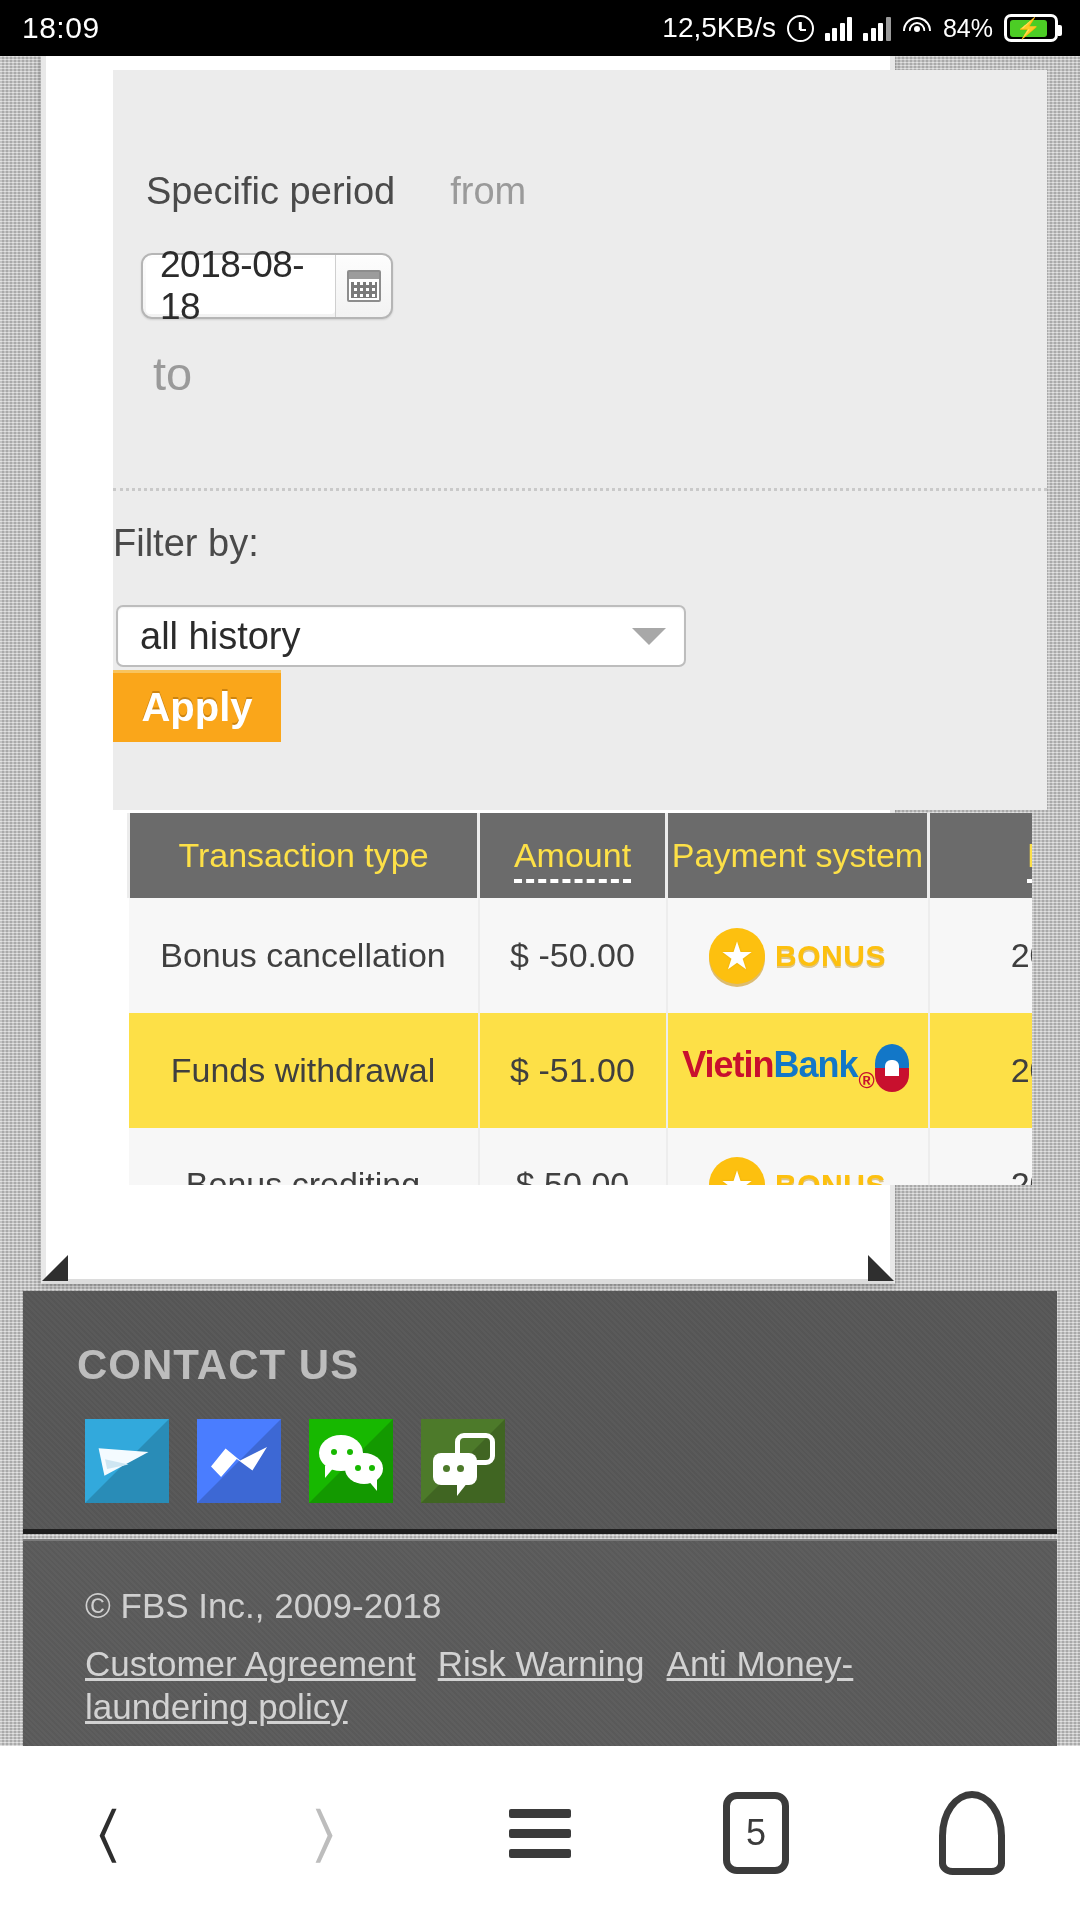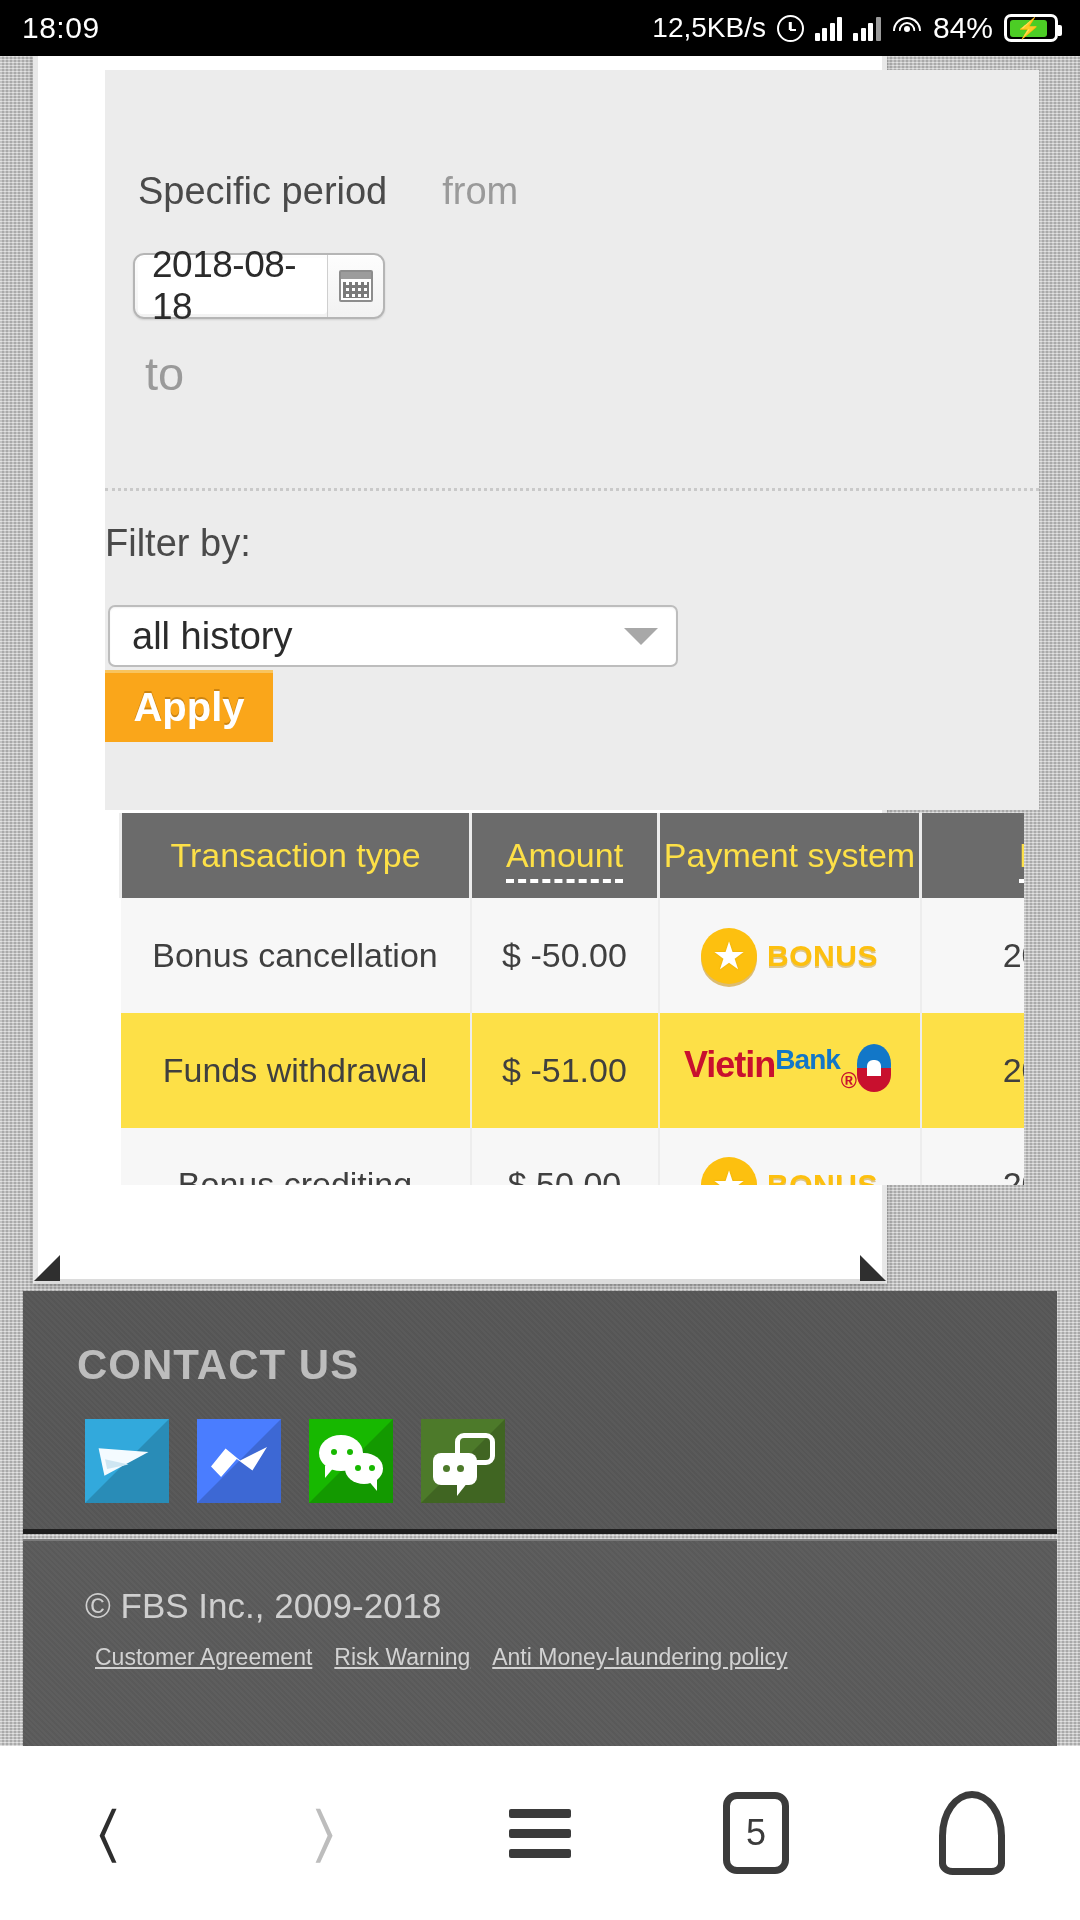--- a/index.html
+++ b/index.html
@@ -14,21 +14,21 @@
   
   .statusbar{
     position:absolute; top:0; left:0; width:1080px; height:56px;
     background:#000; color:#fff;
     display:flex; align-items:center; justify-content:space-between;
     padding:0 22px;
   }
   .sb-time{ font-size:30px; letter-spacing:.5px; }
   .sb-right{ display:flex; align-items:center; gap:11px; }
   .sb-rate{ font-size:28px; }
-  .sb-pct{ font-size:30px; }
+  .sb-pct{ font-size:25px; }
   .ic-alarm{ width:27px; height:27px; border:2.6px solid #fff; border-radius:50%;
              position:relative; display:inline-block; }
   .ic-alarm:before{ content:""; position:absolute; left:50%; top:5px; width:2.4px; height:8px;
                     background:#fff; transform:translateX(-50%); }
   .ic-alarm:after{ content:""; position:absolute; left:50%; top:12px; width:6px; height:2.4px;
                     background:#fff; }
   .bars{ display:flex; align-items:flex-end; gap:2.5px; height:26px; }
   .bars i{ display:block; width:5px; background:#fff; border-radius:1px; }
   .bars i:nth-child(1){ height:8px; }
   .bars i:nth-child(2){ height:13px; }
@@ -55,21 +55,21 @@
     position:absolute; top:56px; left:0; width:1080px; height:1690px;
     background:#b9b9b9;
     background-image:
       repeating-linear-gradient(0deg,  rgba(255,255,255,.40) 0 1px, rgba(0,0,0,.05) 1px 3px),
       repeating-linear-gradient(90deg, rgba(255,255,255,.30) 0 2px, rgba(0,0,0,.04) 2px 4px);
     overflow:hidden;
   }
 
   
   .sheet{
-    position:absolute; left:33px; top:0; width:854px; height:1228px;
+    position:absolute; left:41px; top:0; width:854px; height:1228px;
     background:#fff;
     border-left:5px solid #e8e8e8;
     border-right:5px solid #e8e8e8;
     border-bottom:5px solid #dcdcdc;
     box-shadow:0 2px 6px rgba(0,0,0,.25);
   }
   .sheet-corner{ position:absolute; bottom:-2px; width:0;height:0; }
   .sheet-corner.l{ left:-4px;  border-left:26px solid transparent;  border-bottom:26px solid #2f2f2f; }
   .sheet-corner.r{ right:-4px; border-right:26px solid transparent; border-bottom:26px solid #2f2f2f; }
 
@@ -174,21 +174,21 @@
     box-shadow:0 3px 0 rgba(200,140,0,.55);
   }
   .bonus .star{ color:#fff; font-size:38px; line-height:1;
                 text-shadow:0 0 2px #e0a600; }
   .bonus .word{ color:#fdc00f; font-size:30px; font-weight:bold; letter-spacing:.5px;
                 text-shadow:0 2px 0 rgba(190,135,0,.45); }
 
   
   .vtb{ display:flex; align-items:flex-start; justify-content:center; position:relative; }
   .vtb .v1{ color:#c8102e; font-size:36px; font-weight:bold; letter-spacing:-1px; }
-  .vtb .v2{ color:#1277c8; font-size:28px; font-weight:bold; letter-spacing:-1px; }
+  .vtb .v2{ color:#1277c8; font-size:36px; font-weight:bold; letter-spacing:-1px; }
   .vtb .dot{ color:#c8102e; font-size:22px; font-weight:bold; align-self:flex-end;
              margin-bottom:4px; margin-left:1px; }
   .vtb .mark{ position:relative; width:42px; height:54px; margin-left:-4px; }
   .vtb .mark .ell{ position:absolute; left:4px; top:0; width:34px; height:40px;
                    background:#1277c8; border-radius:50% 50% 45% 45%; }
   .vtb .mark .cres{ position:absolute; left:4px; top:24px; width:34px; height:24px;
                     background:#c8102e; border-radius:0 0 22px 22px; }
   .vtb .mark .notch{ position:absolute; left:14px; top:16px; width:14px; height:16px;
                      background:#fff; border-radius:6px 6px 0 0; }
 
@@ -234,21 +234,21 @@
   .ch-b2{ position:absolute; left:34px; top:14px; width:40px; height:32px;
           border:5px solid #fff; border-radius:9px; background:transparent; }
 
   .legal{
     position:absolute; left:23px; top:1483px; width:1034px; height:207px;
     background:#5b5b5b;
     background-image:repeating-linear-gradient(45deg, rgba(255,255,255,.02) 0 2px, rgba(0,0,0,.02) 2px 4px);
     border-top:2px solid #7a7a7a;
   }
   .copy{ position:absolute; left:62px; top:45px; font-size:35px; color:#cfcfcf; }
-  .links{ position:absolute; left:72px; top:102px; width:900px; font-size:23px;
+  .links{ position:absolute; left:62px; top:102px; width:900px; font-size:35px;
           color:#d2d2d2; line-height:1.22; }
   .links a{ color:#d2d2d2; text-decoration:underline; margin-right:22px; }
 
   
   .navbar{
     position:absolute; left:0; top:1746px; width:1080px; height:174px;
     background:#fff; display:flex; align-items:center; justify-content:space-around;
   }
   .nv{ width:120px; height:110px; display:flex; align-items:center; justify-content:center; }
   .chev{ font-size:62px; color:#2e2e2e; line-height:1; font-family:"DejaVu Sans", sans-serif; }

